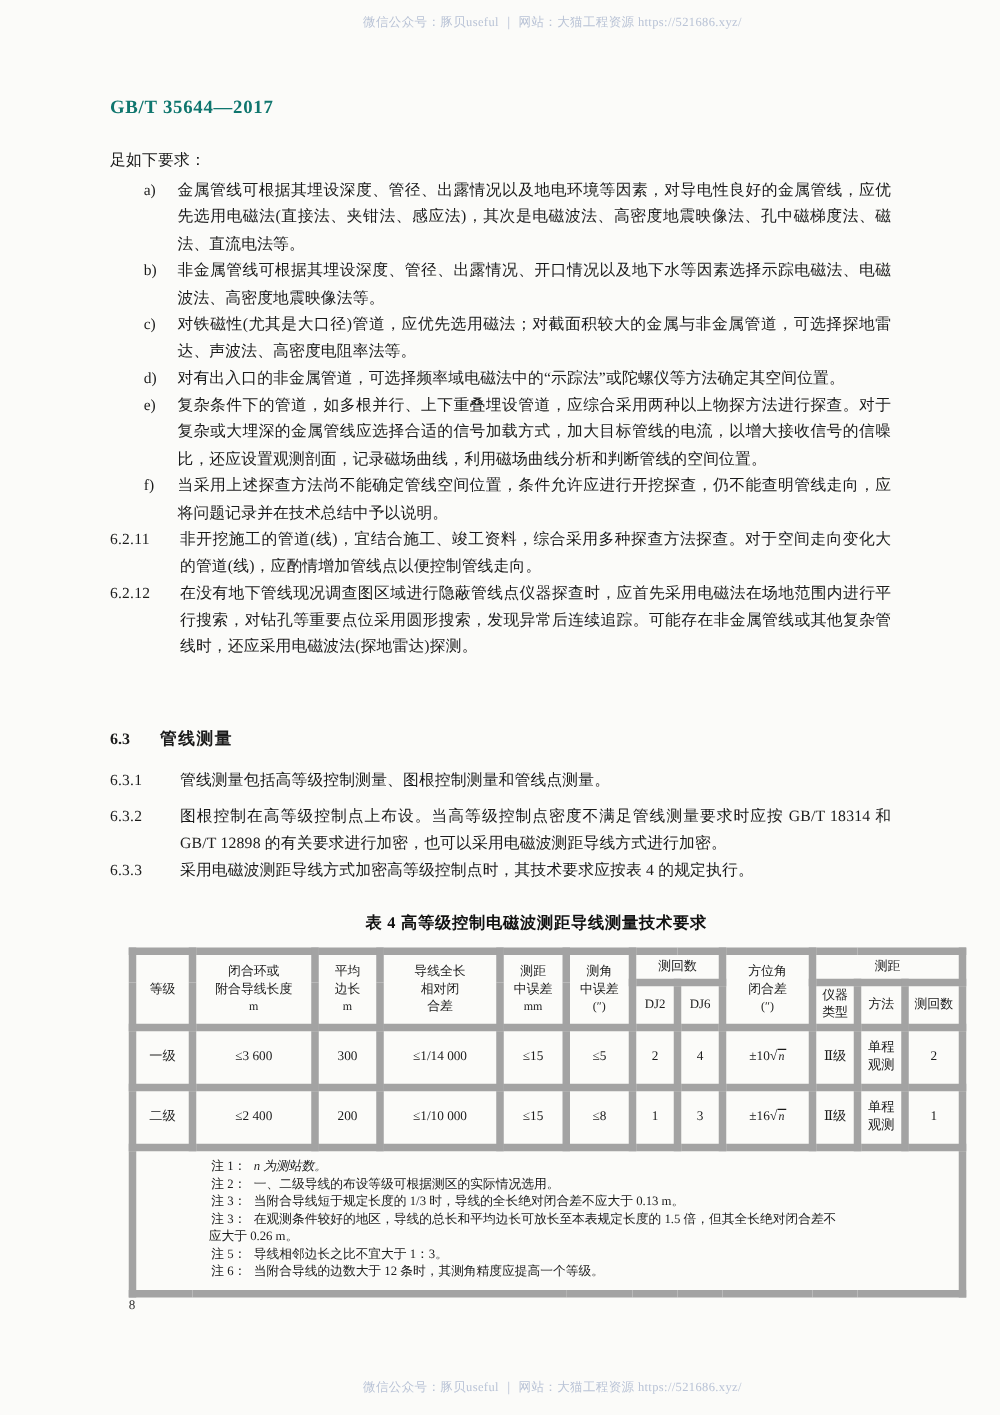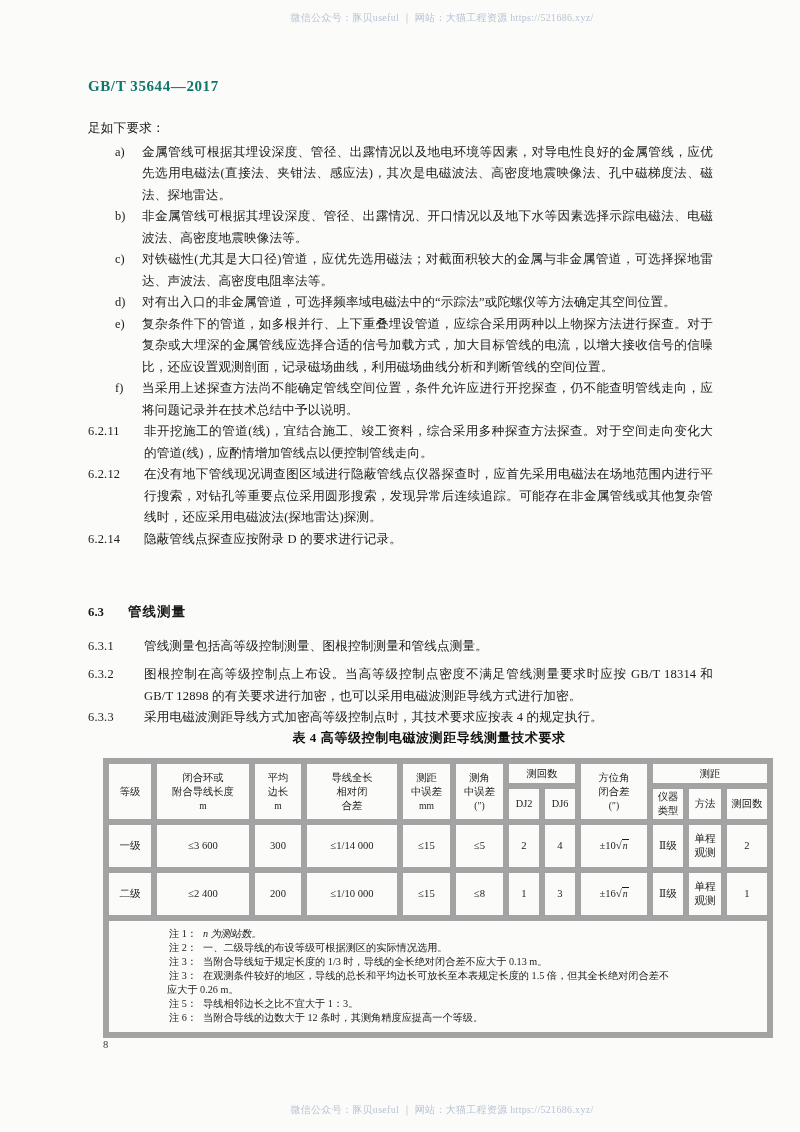--- a/index.html
+++ b/index.html
@@ -224,21 +224,21 @@
   <div class="watermark watermark-top">微信公众号：豚贝useful ｜ 网站：大猫工程资源 https://521686.xyz/</div>
 
   <div class="std-code">GB/T 35644—2017</div>
 
   <div class="content">
 
     <p class="lead-line">足如下要求：</p>
 
     <div class="list-item">
       <span class="list-marker">a)</span>
-      <span class="list-text">金属管线可根据其埋设深度、管径、出露情况以及地电环境等因素，对导电性良好的金属管线，应优先选用电磁法(直接法、夹钳法、感应法)，其次是电磁波法、高密度地震映像法、孔中磁梯度法、磁法、探地雷达。</span>
+      <span class="list-text">金属管线可根据其埋设深度、管径、出露情况以及地电环境等因素，对导电性良好的金属管线，应优先选用电磁法(直接法、夹钳法、感应法)，其次是电磁波法、高密度地震映像法、孔中磁梯度法、磁法、直流电法等。</span>
     </div>
     <div class="list-item">
       <span class="list-marker">b)</span>
       <span class="list-text">非金属管线可根据其埋设深度、管径、出露情况、开口情况以及地下水等因素选择示踪电磁法、电磁波法、高密度地震映像法等。</span>
     </div>
     <div class="list-item">
       <span class="list-marker">c)</span>
       <span class="list-text">对铁磁性(尤其是大口径)管道，应优先选用磁法；对截面积较大的金属与非金属管道，可选择探地雷达、声波法、高密度电阻率法等。</span>
     </div>
     <div class="list-item">
@@ -254,24 +254,20 @@
       <span class="list-text">当采用上述探查方法尚不能确定管线空间位置，条件允许应进行开挖探查，仍不能查明管线走向，应将问题记录并在技术总结中予以说明。</span>
     </div>
 
     <div class="num-para">
       <span class="num-label">6.2.11</span>
       <span class="num-text">非开挖施工的管道(线)，宜结合施工、竣工资料，综合采用多种探查方法探查。对于空间走向变化大的管道(线)，应酌情增加管线点以便控制管线走向。</span>
     </div>
     <div class="num-para">
       <span class="num-label">6.2.12</span>
       <span class="num-text">在没有地下管线现况调查图区域进行隐蔽管线点仪器探查时，应首先采用电磁法在场地范围内进行平行搜索，对钻孔等重要点位采用圆形搜索，发现异常后连续追踪。可能存在非金属管线或其他复杂管线时，还应采用电磁波法(探地雷达)探测。</span>
-    </div>
-    <div class="num-para">
-      <span class="num-label">6.2.14</span>
-      <span class="num-text">隐蔽管线点探查应按附录 D 的要求进行记录。</span>
     </div>
 
     <div class="section-head">
       <span class="sec-num">6.3</span>
       <span class="sec-title">管线测量</span>
     </div>
 
     <div class="num-para">
       <span class="num-label">6.3.1</span>
       <span class="num-text">管线测量包括高等级控制测量、图根控制测量和管线点测量。</span>

